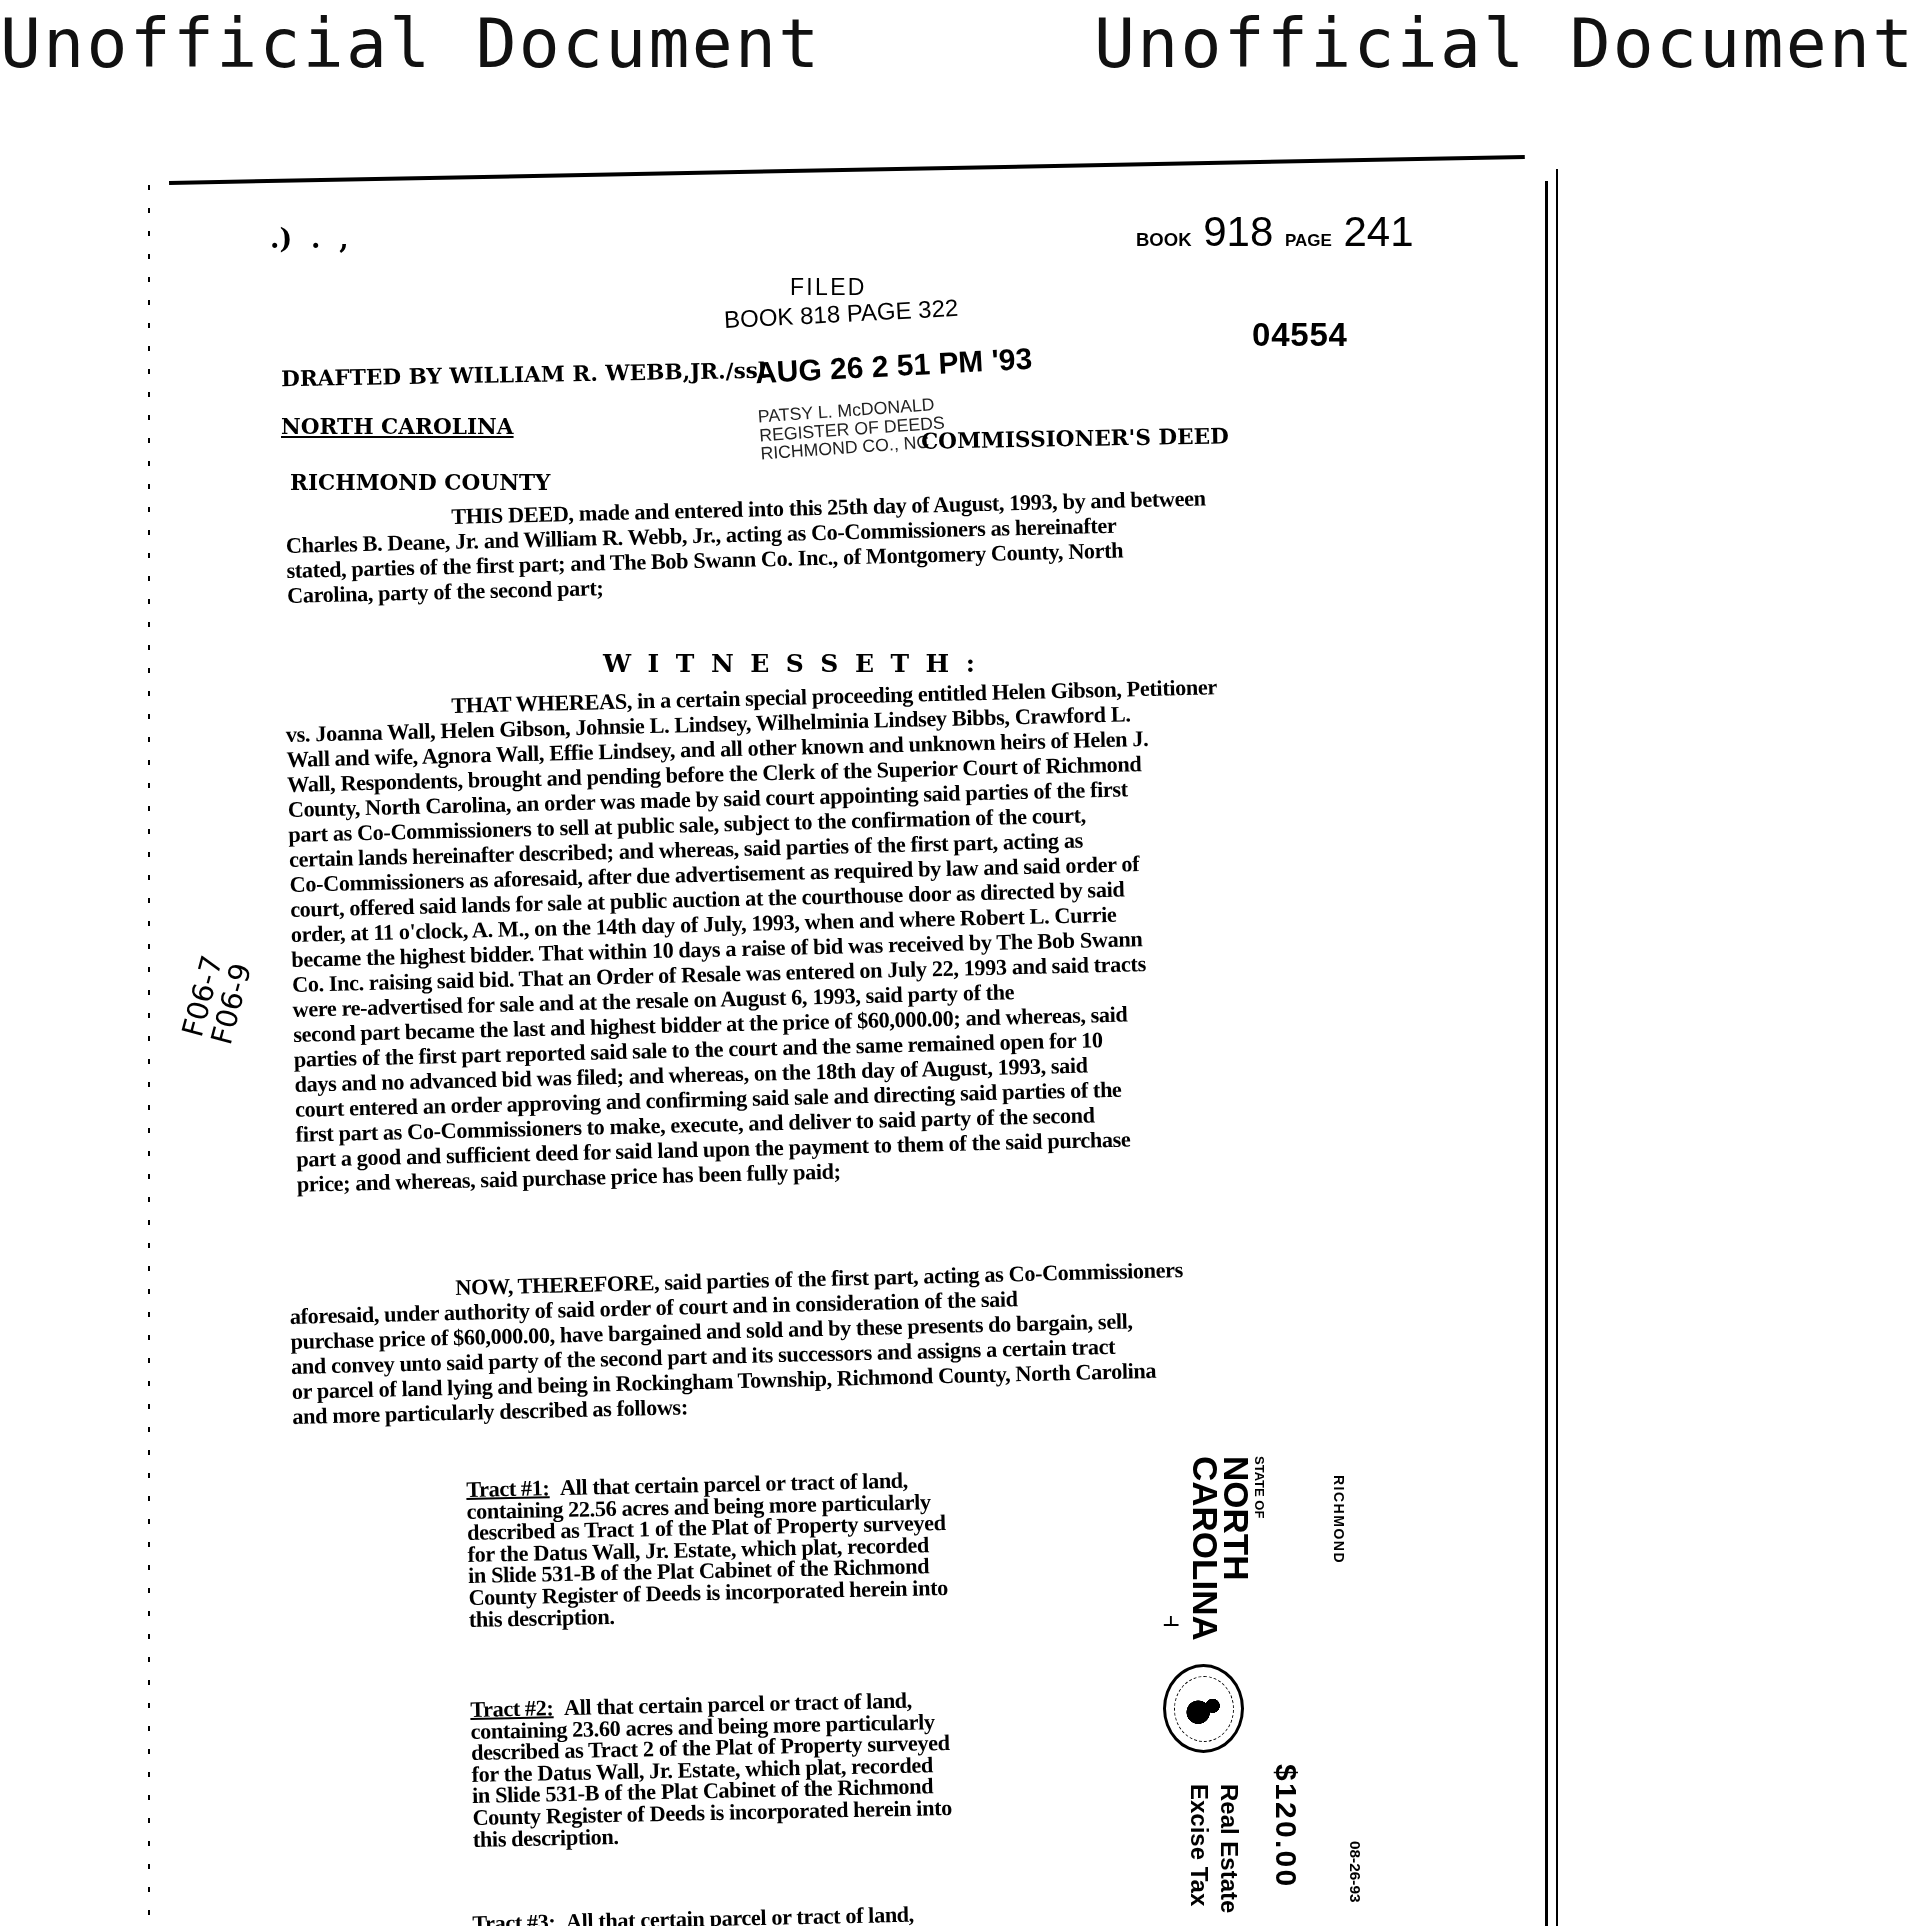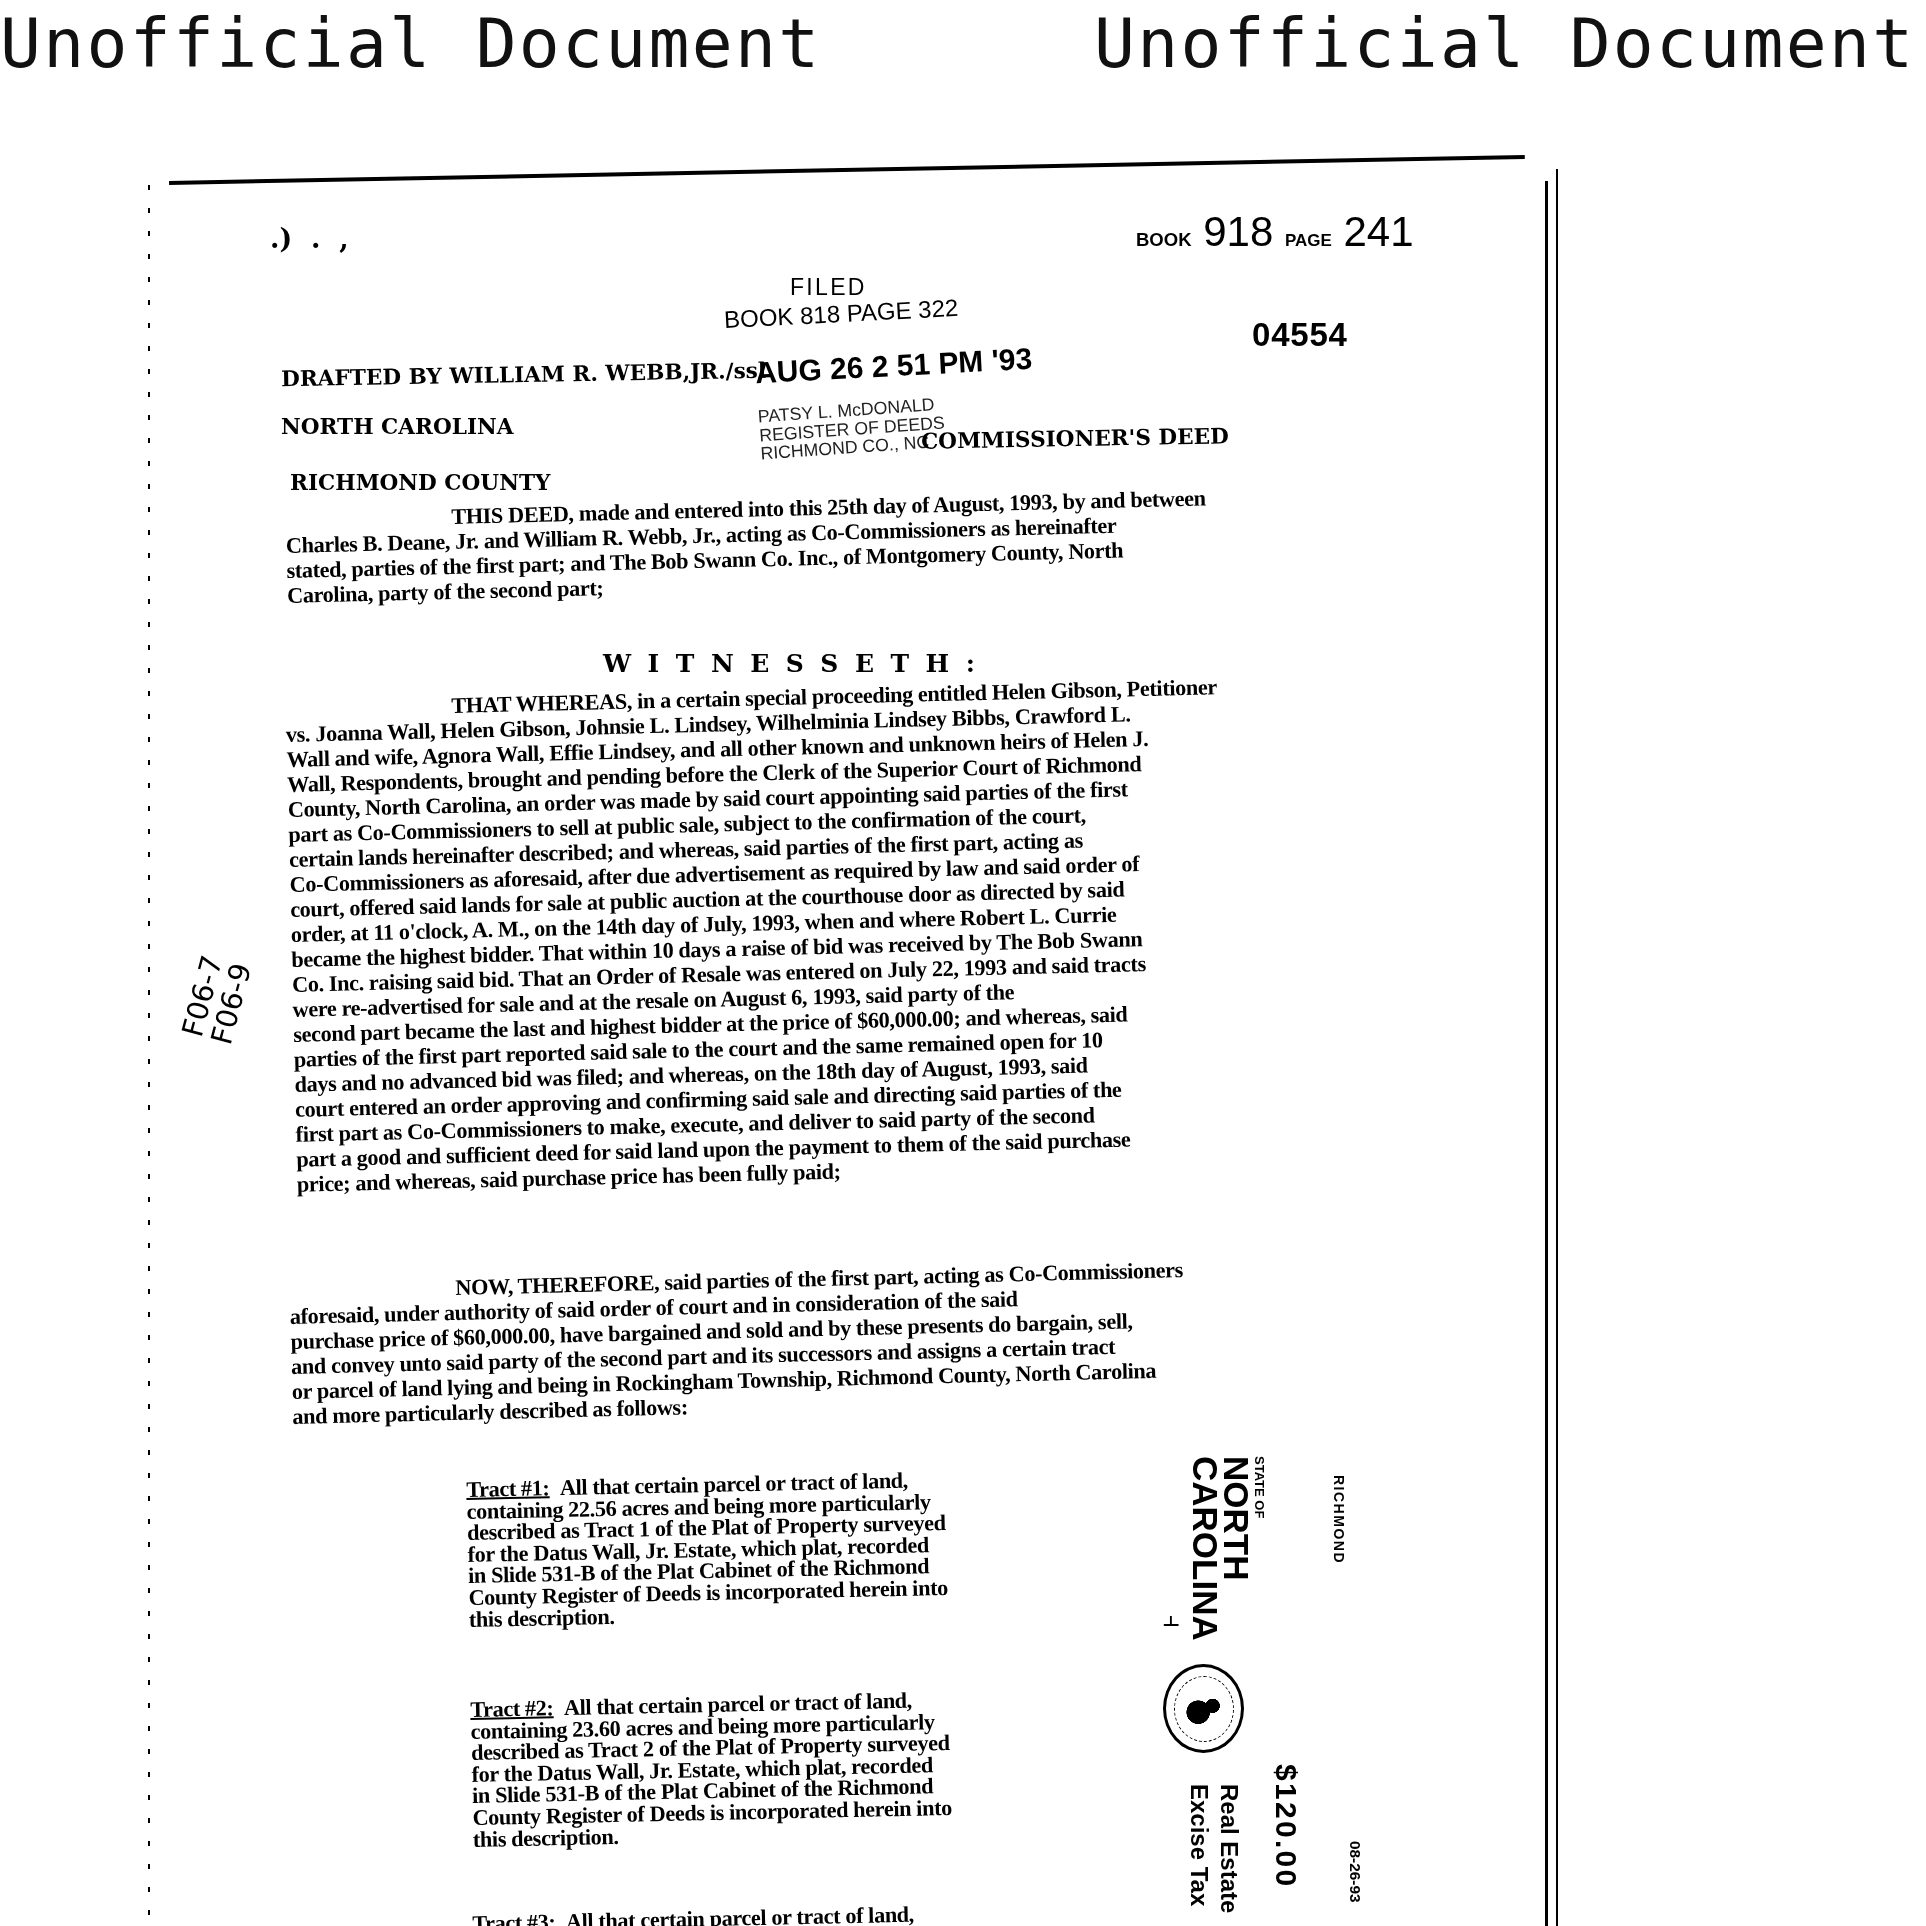--- a/index.html
+++ b/index.html
@@ -62,21 +62,21 @@
 <div class="abs stampfont" style="left:790px; top:274px; font-size:23px; letter-spacing:2.3px;">FILED</div>
 <div class="abs stampfont" style="left:724px; top:300px; font-size:24px; transform:rotate(-3deg);">BOOK 818 PAGE 322</div>
 <div class="abs stampfont" style="left:755px; top:349px; font-size:30px; transform:rotate(-3deg); font-weight:bold;">AUG 26  2 51 PM '93</div>
 <div class="abs stampfont" style="left:759px; top:401px; font-size:17.7px; transform:rotate(-4deg); line-height:18.5px; color:#222;">
   <div>PATSY L. McDONALD</div>
   <div>REGISTER OF DEEDS</div>
   <div>RICHMOND CO., NC</div>
 </div>
 
 <div class="abs serif-bold" style="left:281px; top:362px; font-size:21.6px; transform:rotate(-1deg);">DRAFTED BY WILLIAM R. WEBB,JR./ssl</div>
-<div class="abs serif-bold" style="left:281px; top:414px; font-size:21.6px;">NORTH CAROLINA</div>
+<div class="abs serif-bold" style="left:281px; top:414px; font-size:21.6px;text-decoration:underline;">NORTH CAROLINA</div>
 <div class="abs serif-bold" style="left:921px; top:426px; font-size:21.6px; transform:rotate(-1deg);">COMMISSIONER'S DEED</div>
 <div class="abs serif-bold" style="left:281px; top:470px; font-size:21.6px;margin-left:9px;">RICHMOND COUNTY</div>
 
 <div class="abs body-text" style="left:285px; top:508px;">
   <span class="line indent">THIS DEED, made and entered into this 25th day of August, 1993, by and between</span>
   <span class="line">Charles B. Deane, Jr. and William R. Webb, Jr., acting as Co-Commissioners as hereinafter</span>
   <span class="line">stated, parties of the first part; and The Bob Swann Co. Inc., of Montgomery County, North</span>
   <span class="line">Carolina, party of the second part;</span>
 </div>
 

